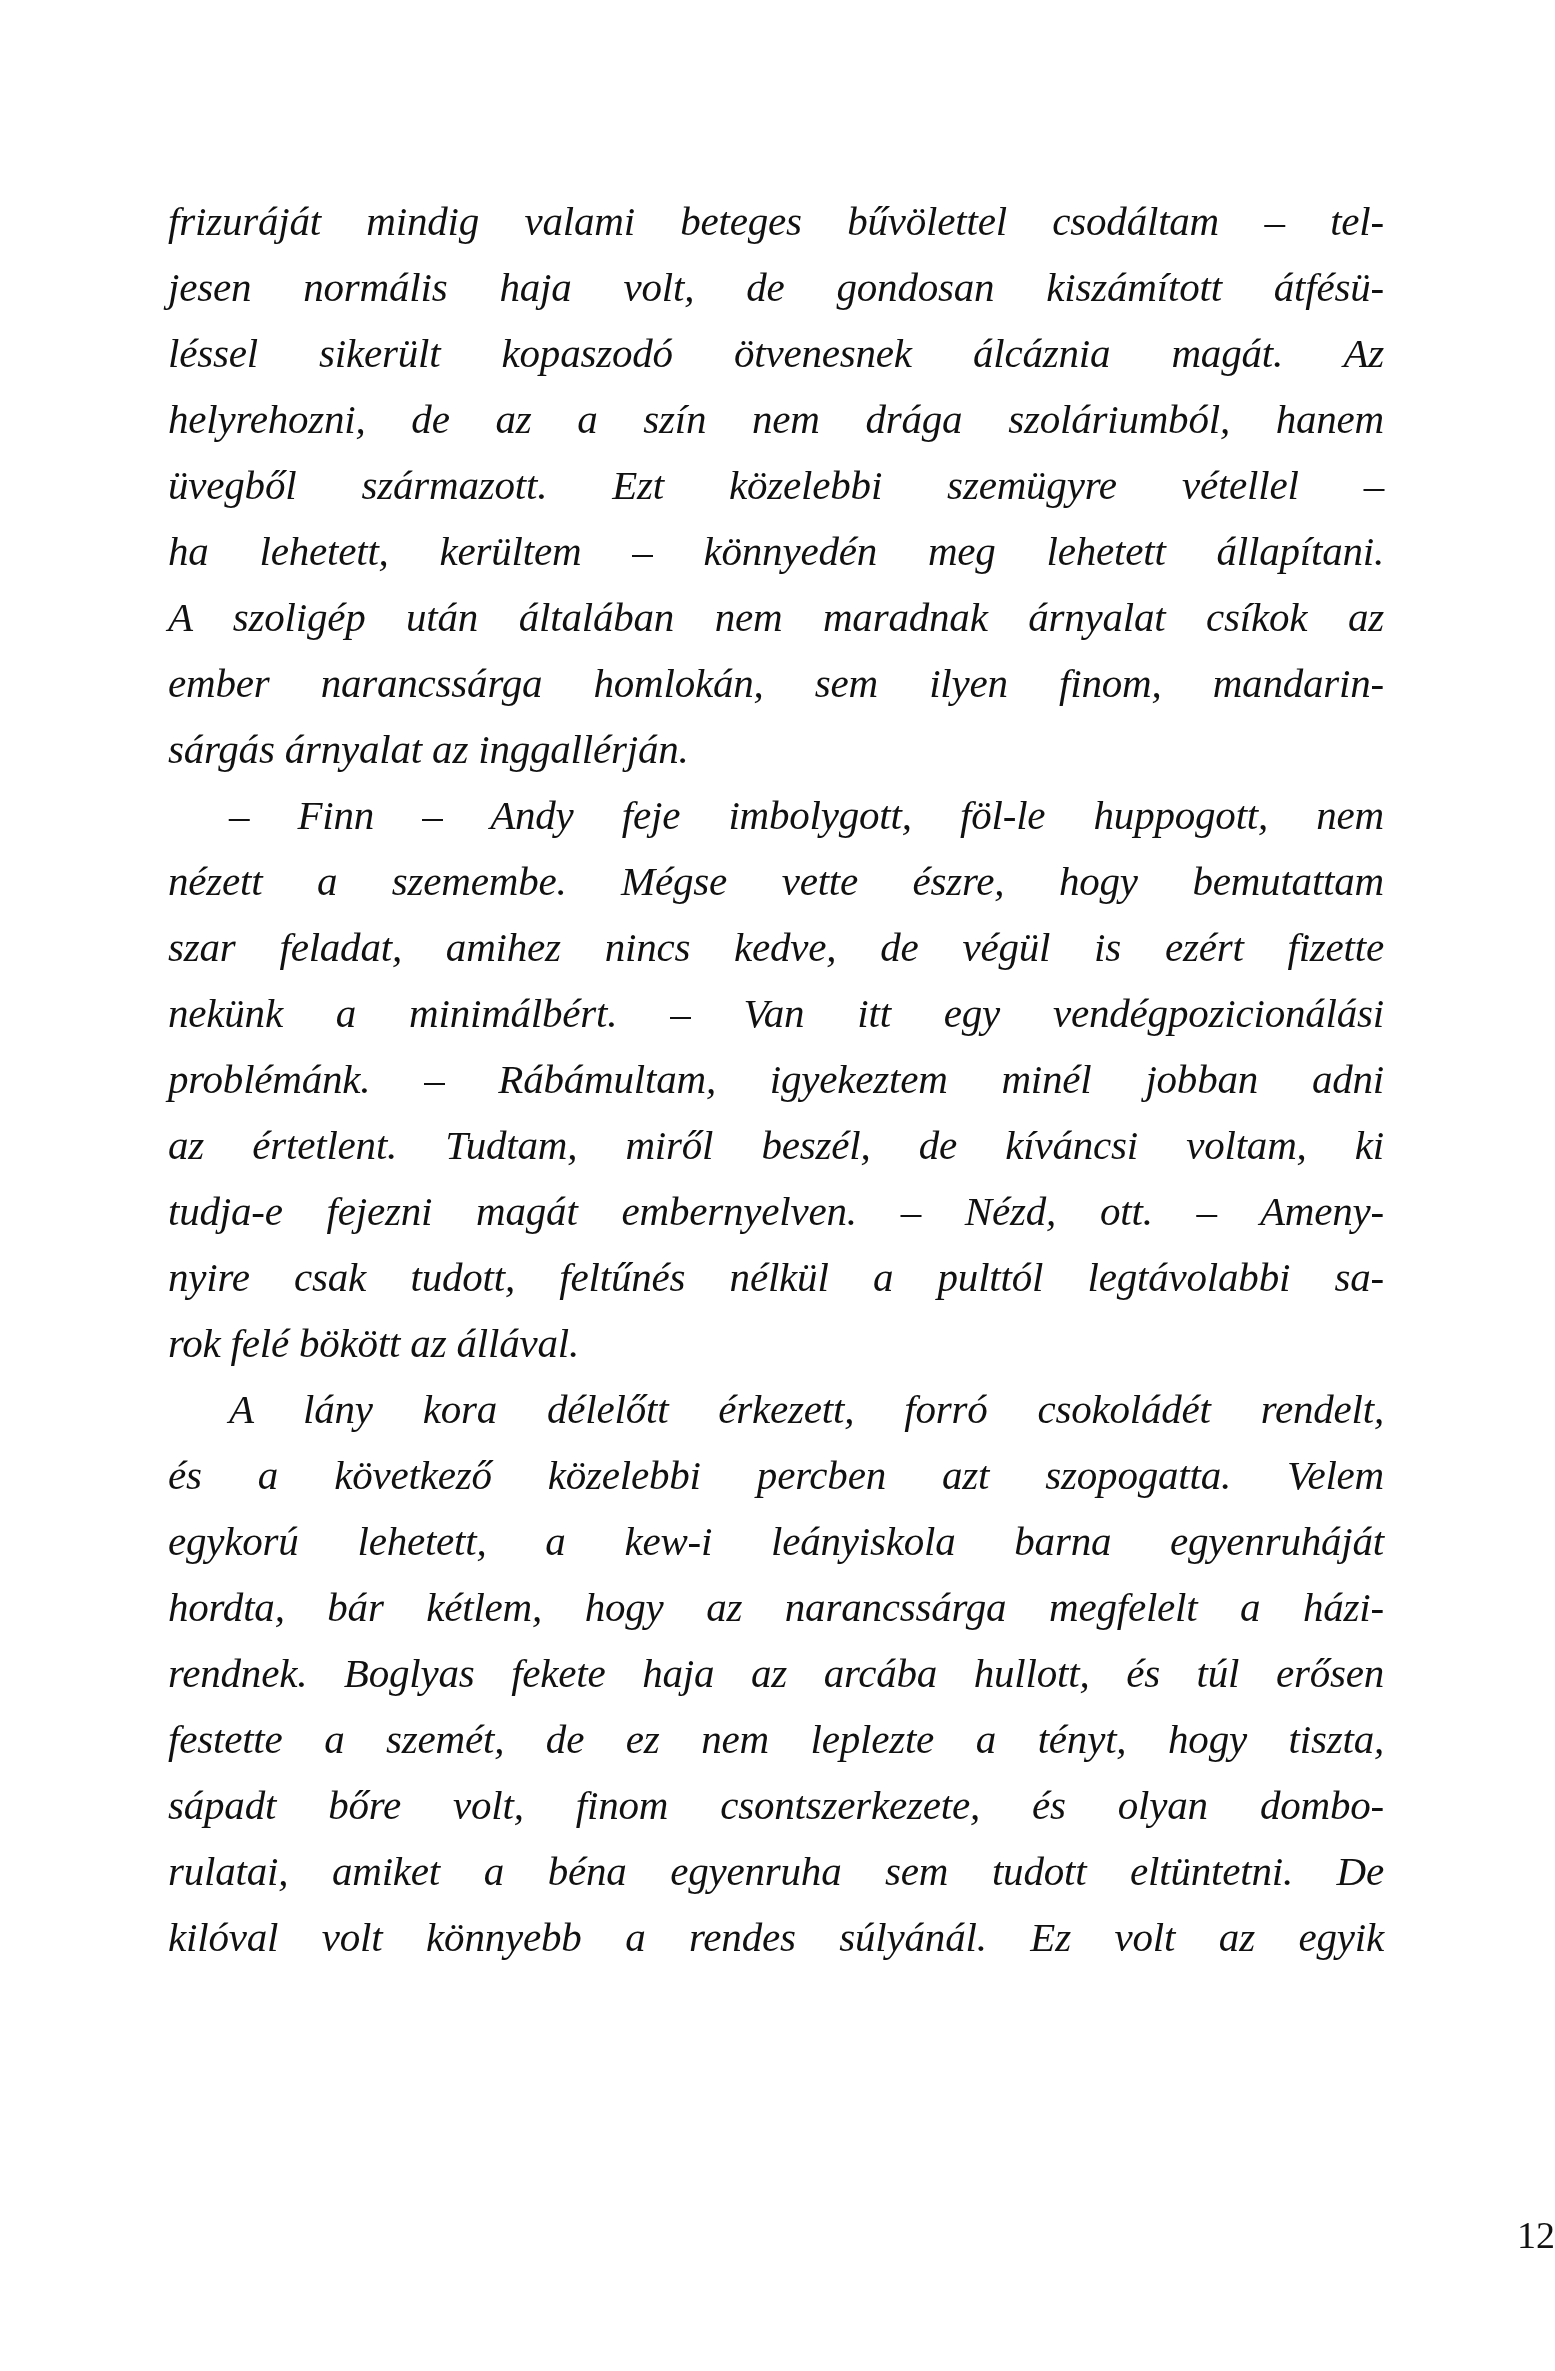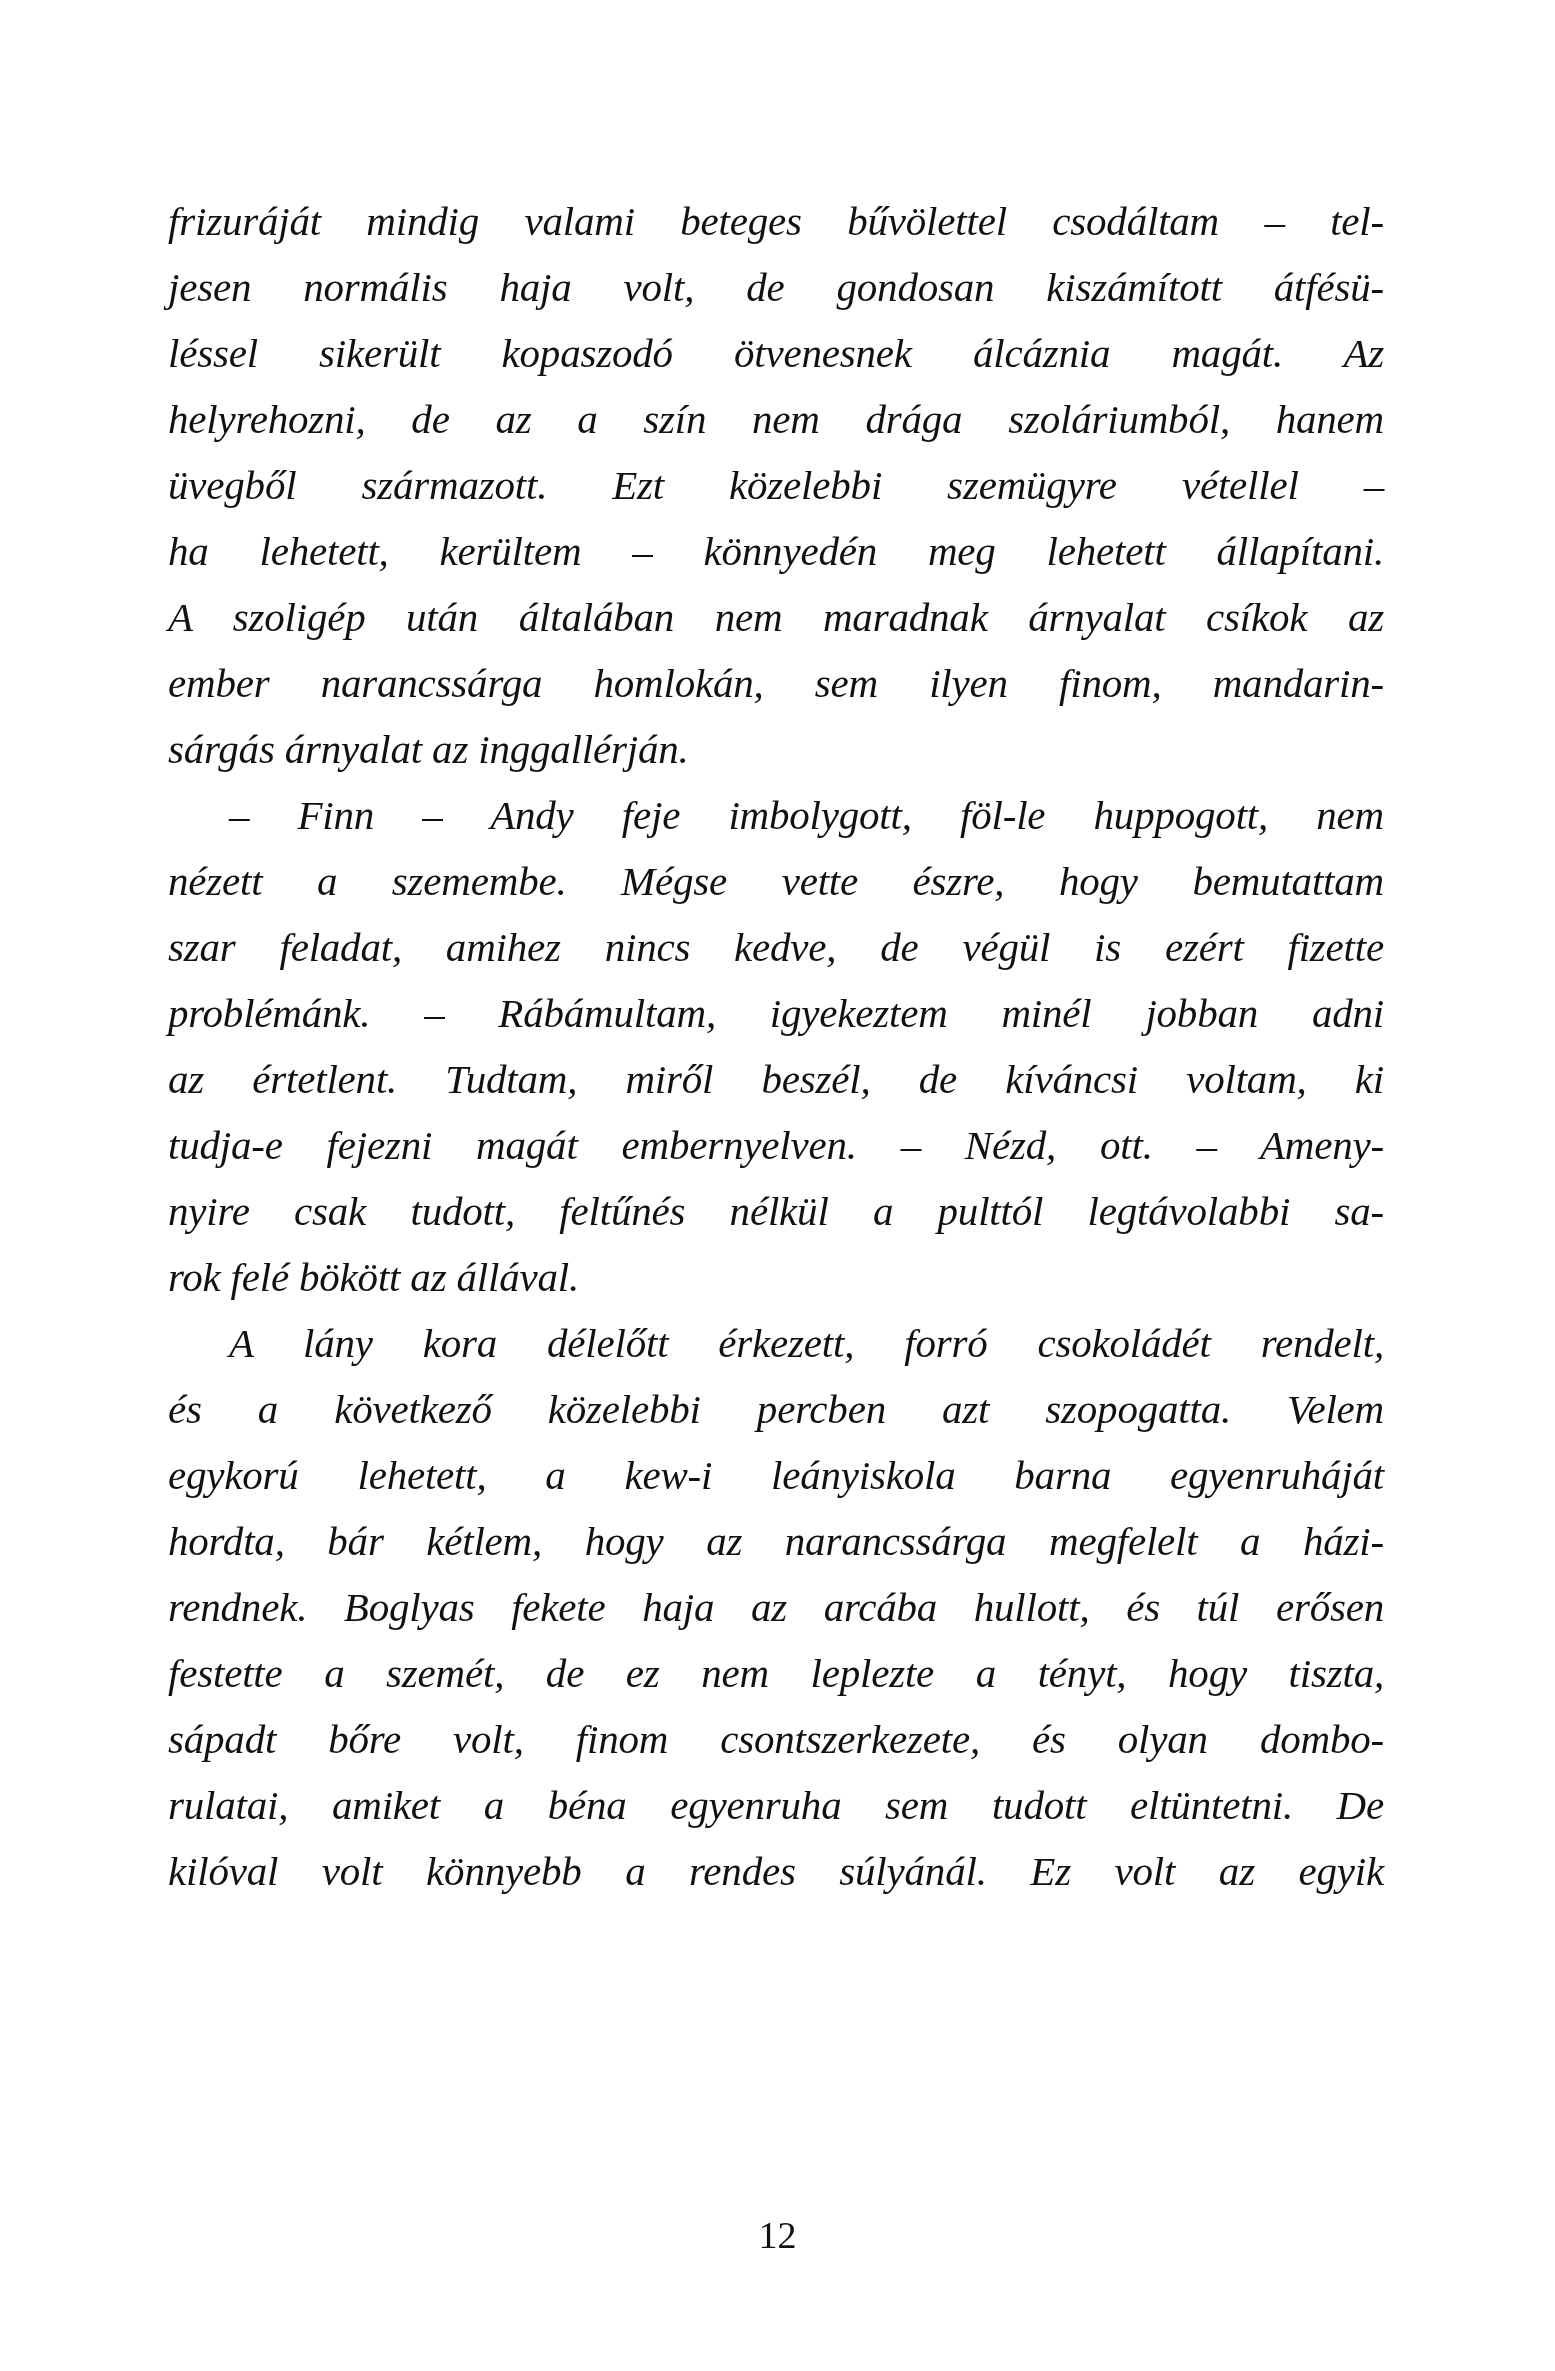--- a/index.html
+++ b/index.html
@@ -36,21 +36,21 @@
     text-align-last: left;
   }
   .line.indent {
     padding-left: 61px;
   }
   .page-number {
     position: absolute;
     left: 0;
     width: 1555px;
     top: 2212px;
-    text-align: center;
+    text-align: right;
     font-size: 38px;
     line-height: 46px;
   }
 </style>
 </head>
 <body>
 
 <div class="page">
 
   <div>
@@ -62,20 +62,21 @@
     <span class="line">ha lehetett, kerültem – könnyedén meg lehetett állapítani.</span>
     <span class="line">A szoligép után általában nem maradnak árnyalat csíkok az</span>
     <span class="line">ember narancssárga homlokán, sem ilyen finom, mandarin-</span>
     <span class="line last">sárgás árnyalat az inggallérján.</span>
   </div>
 
   <div>
     <span class="line indent">– Finn – Andy feje imbolygott, föl-le huppogott, nem</span>
     <span class="line">nézett a szemembe. Mégse vette észre, hogy bemutattam</span>
     <span class="line">szar feladat, amihez nincs kedve, de végül is ezért fizette</span>
+    <span class="line">nekünk a minimálbért. – Van itt egy vendégpozicionálási</span>
     <span class="line">problémánk. – Rábámultam, igyekeztem minél jobban adni</span>
     <span class="line">az értetlent. Tudtam, miről beszél, de kíváncsi voltam, ki</span>
     <span class="line">tudja-e fejezni magát embernyelven. – Nézd, ott. – Ameny-</span>
     <span class="line">nyire csak tudott, feltűnés nélkül a pulttól legtávolabbi sa-</span>
     <span class="line last">rok felé bökött az állával.</span>
   </div>
 
   <div>
     <span class="line indent">A lány kora délelőtt érkezett, forró csokoládét rendelt,</span>
     <span class="line">és a következő közelebbi percben azt szopogatta. Velem</span>

